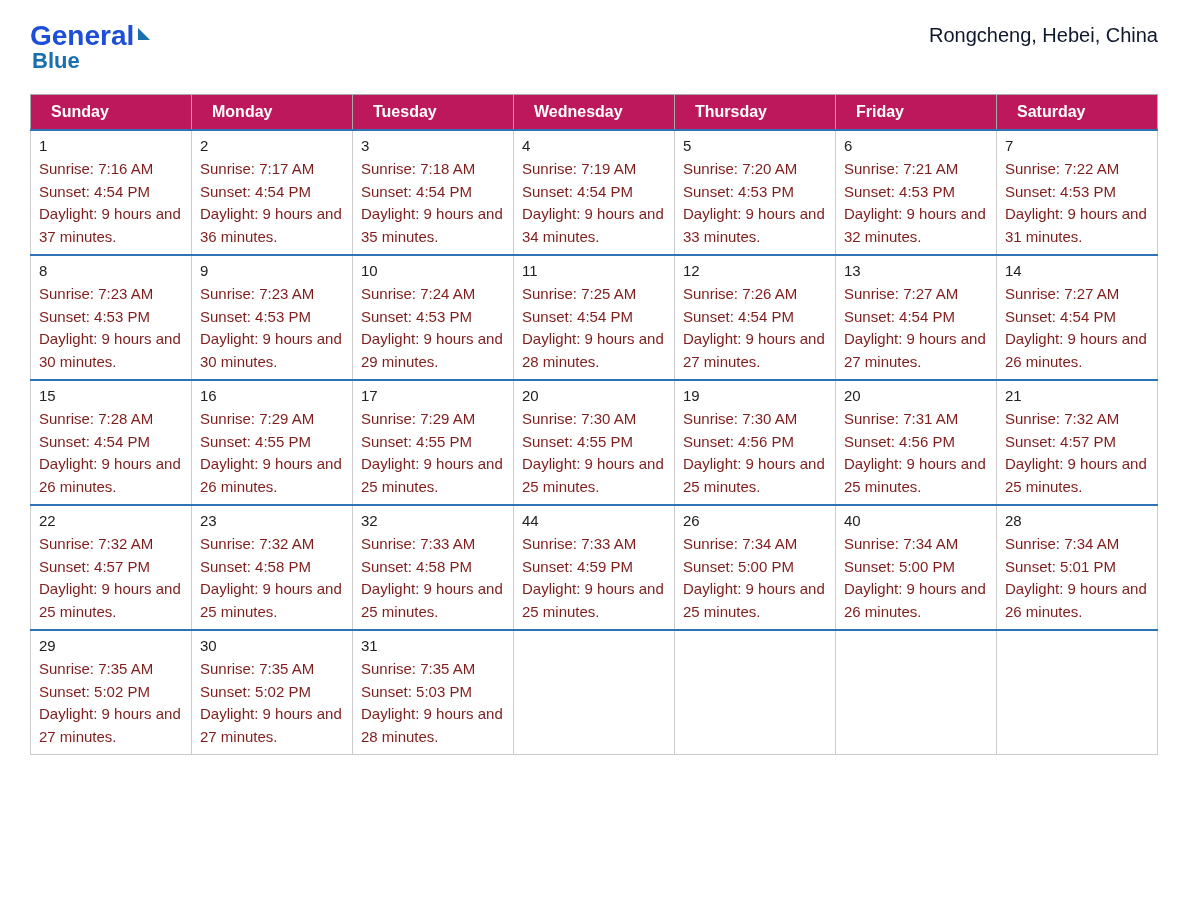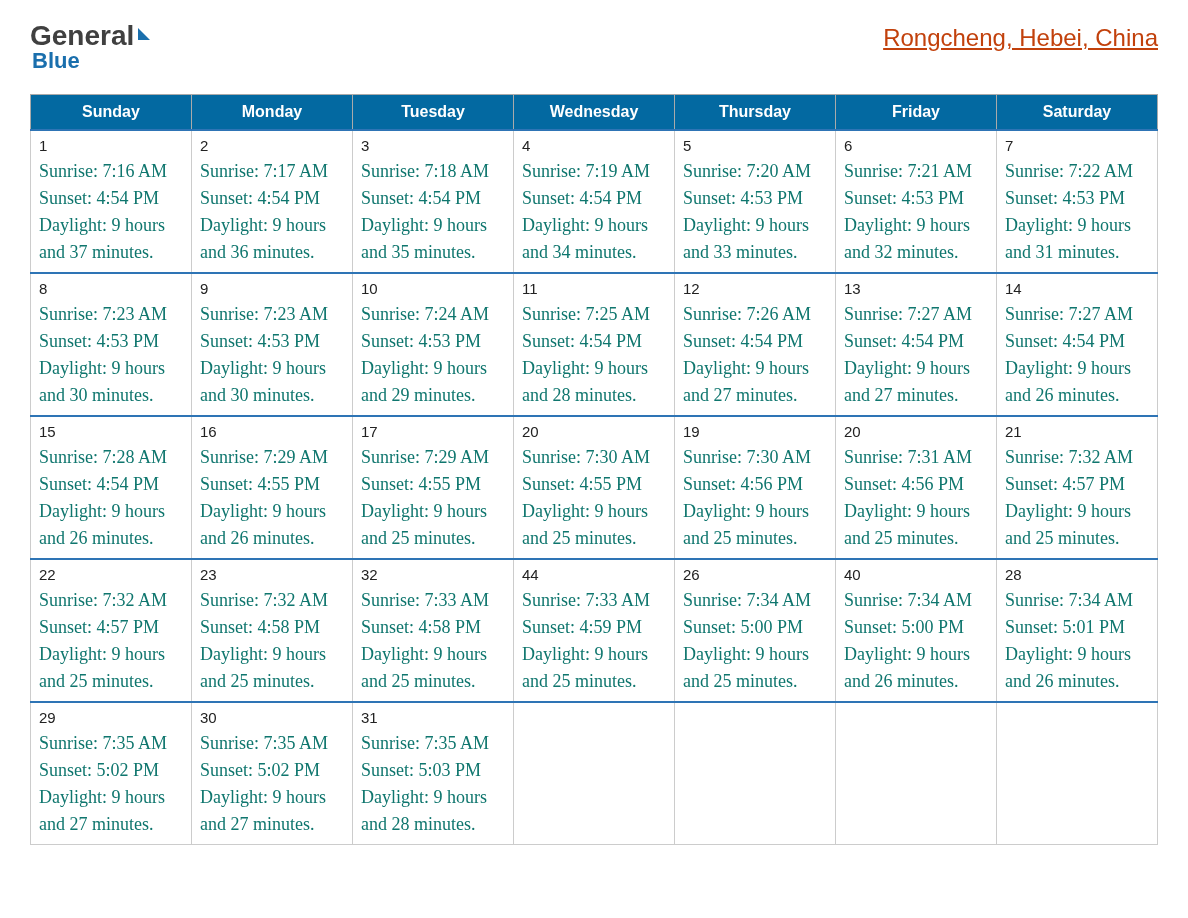--- a/index.html
+++ b/index.html
@@ -22,21 +22,21 @@
       align-items: flex-start;
     }
     .logo-text {
       font-size: 28px;
       font-weight: bold;
       color: #333;
       display: flex;
       align-items: center;
       gap: 2px;
     }
-    .logo-general { color: #404040; }
+    .logo-general { color: #1d4ed8; }
     .logo-triangle {
       width: 0;
       height: 0;
       border-left: 12px solid #1a6fad;
       border-top: 12px solid transparent;
       border-bottom: 0px solid transparent;
       display: inline-block;
       margin-left: 2px;
       margin-bottom: 4px;
     }
@@ -50,37 +50,36 @@
     .title-block {
       text-align: right;
     }
     .month-title {
       font-size: 52px;
       font-weight: bold;
       color: #222;
       line-height: 1.1;
     }
     .location-title {
-      font-size: 24px;
-      color: #c2410c;
+      font-size: 20px;
+      color: #0f172a;
       margin-top: 4px;
-      text-decoration: underline;
     }
     .calendar {
       width: 100%;
       border-collapse: collapse;
       border: 1px solid #aaa;
     }
     .calendar th {
-      background-color: #0369a1;
+      background-color: #be185d;
       color: #fff;
       font-size: 16px;
       font-weight: bold;
-      padding: 8px 12px;
-      text-align: center;
+      padding: 8px 20px;
+      text-align: left;
       border: 1px solid #aaa;
     }
     .calendar td {
       vertical-align: top;
       padding: 6px 8px;
       border: 1px solid #ccc;
       width: calc(100% / 7);
       font-size: 13px;
       color: #222;
       background: #fff;
@@ -88,24 +87,23 @@
     .calendar tr.week-row td {
       border-top: 2px solid #2e74b5;
     }
     .day-number {
       font-size: 15px;
       font-weight: normal;
       margin-bottom: 4px;
       display: block;
     }
     .day-info {
-      font-size: 18px;
+      font-size: 15px;
       line-height: 1.5;
-      color: #0f766e;
-      font-family: Liberation Serif, serif;
+      color: #7f1d1d;
     }
     .empty-cell {
       background: #fff;
     }
   </style>
 </head>
 <body>
 
 <div class="header">
   <div class="logo">

